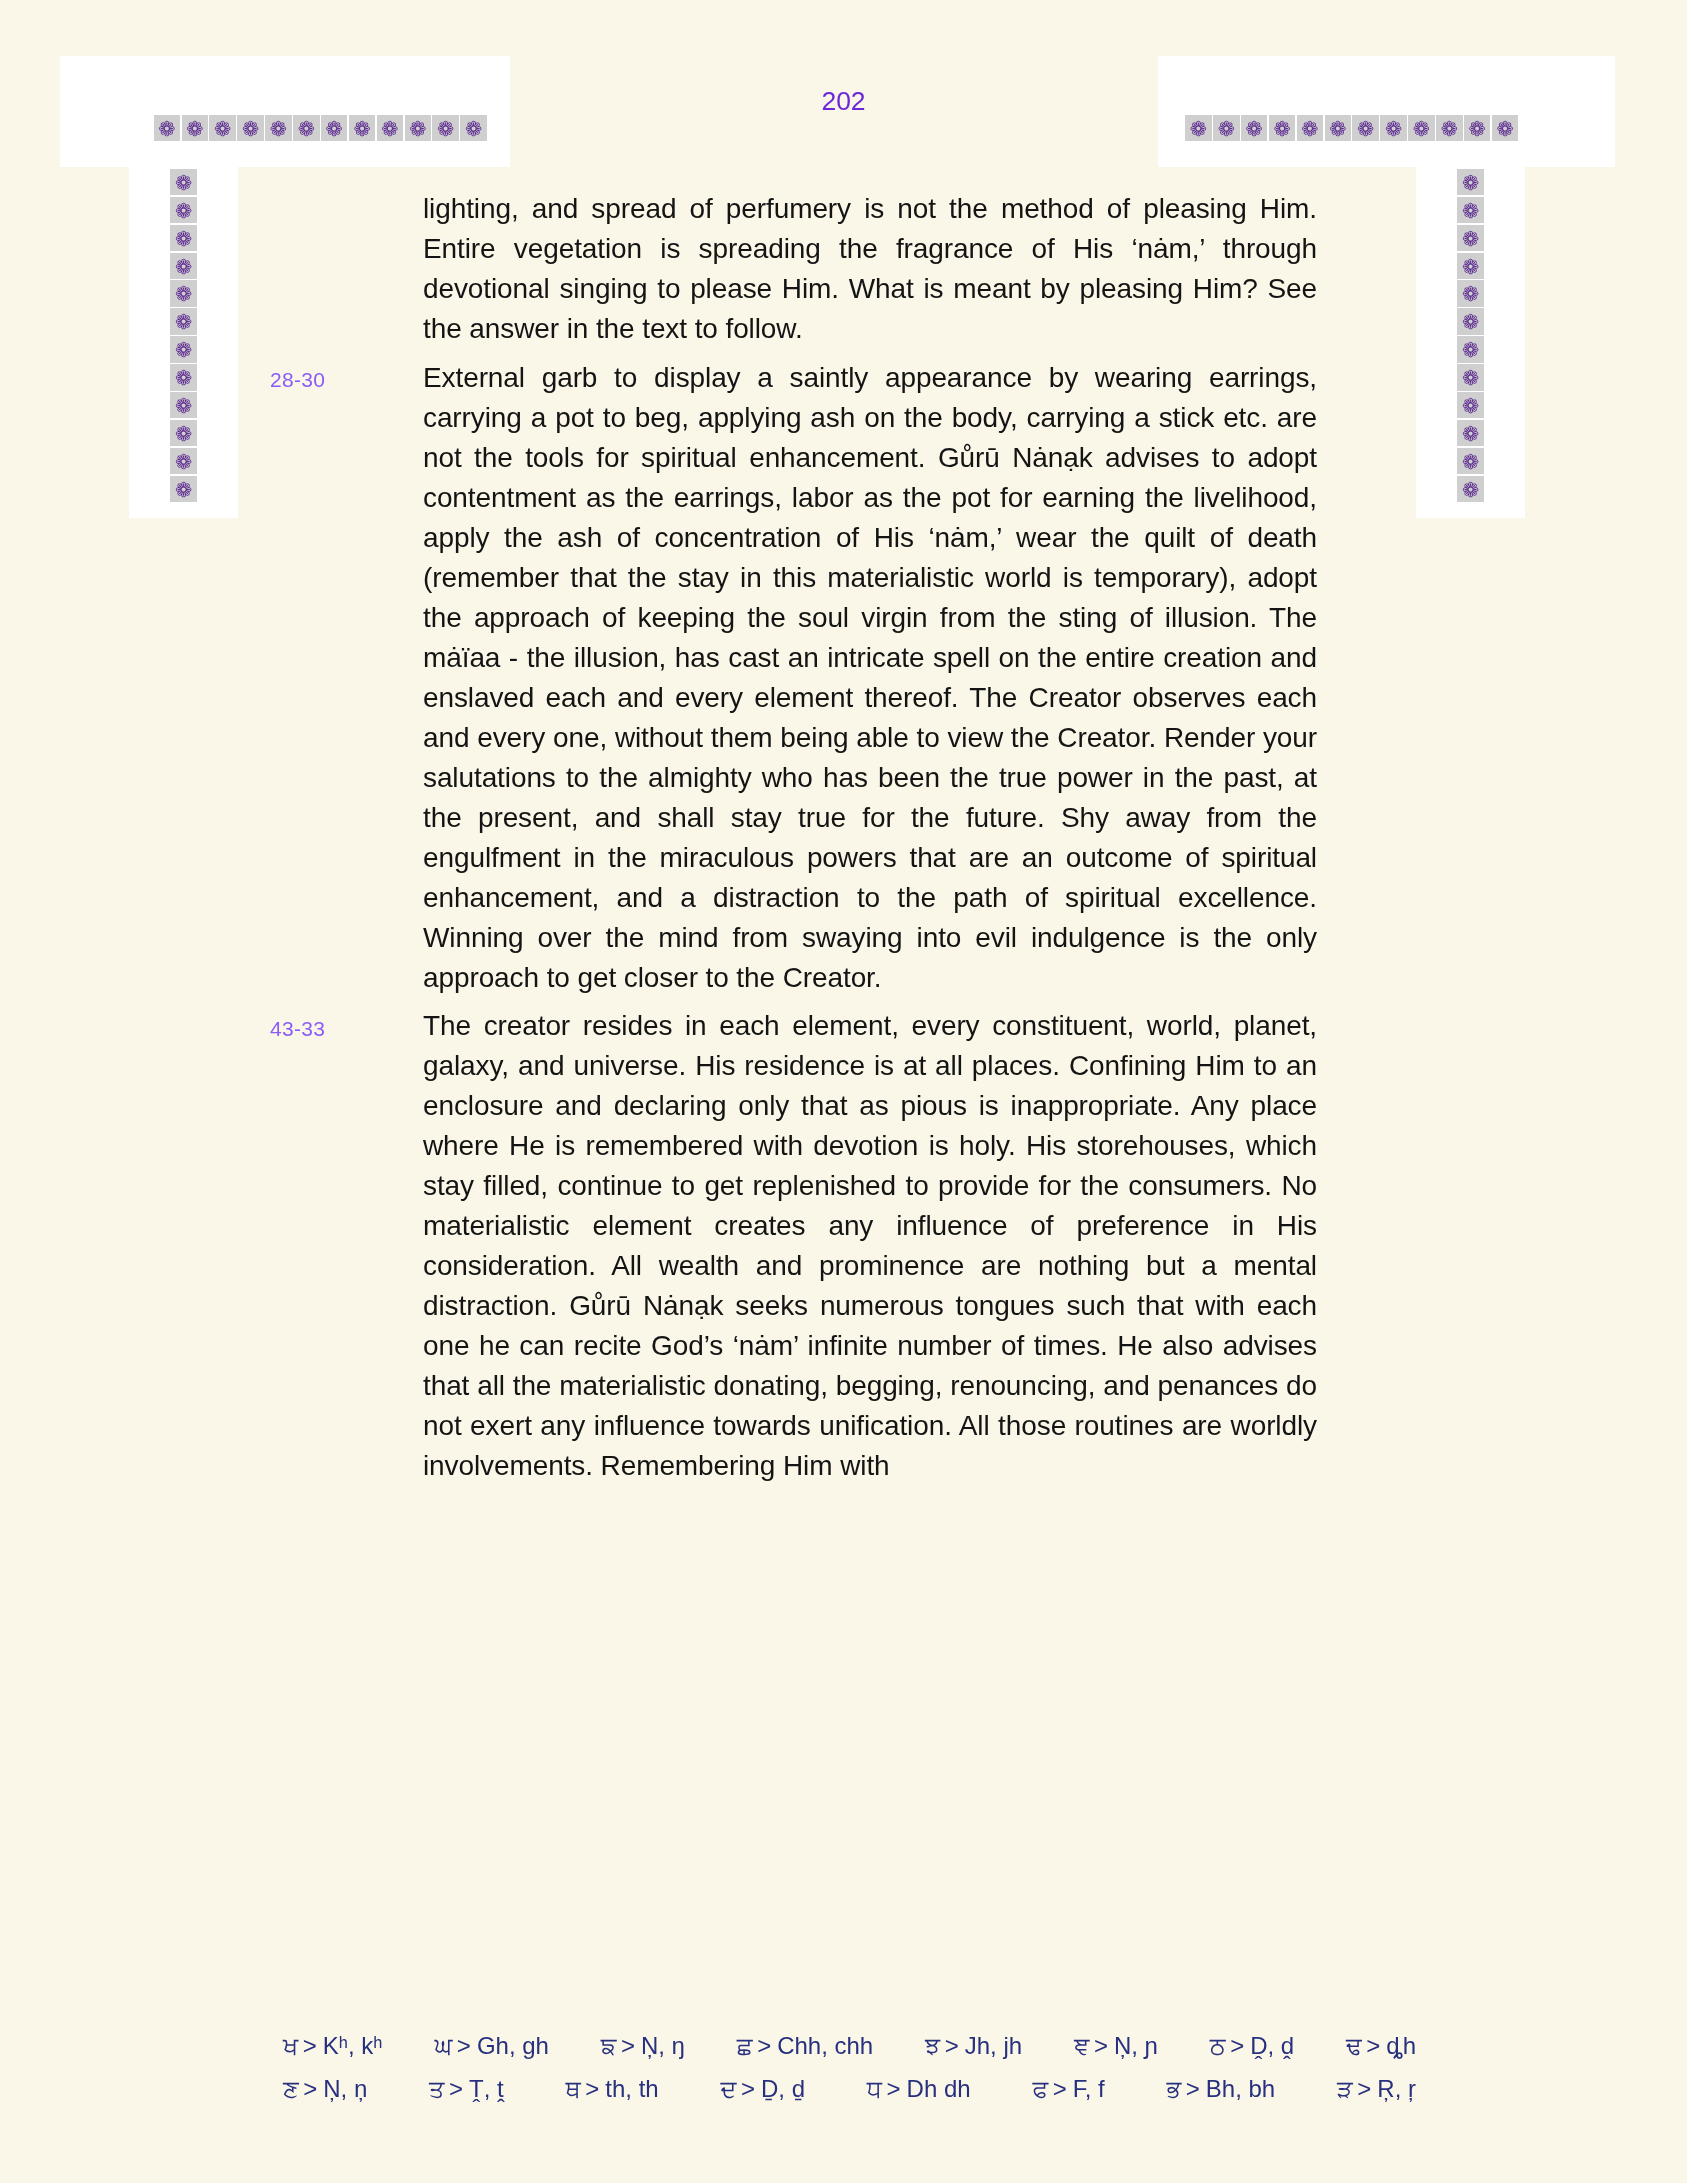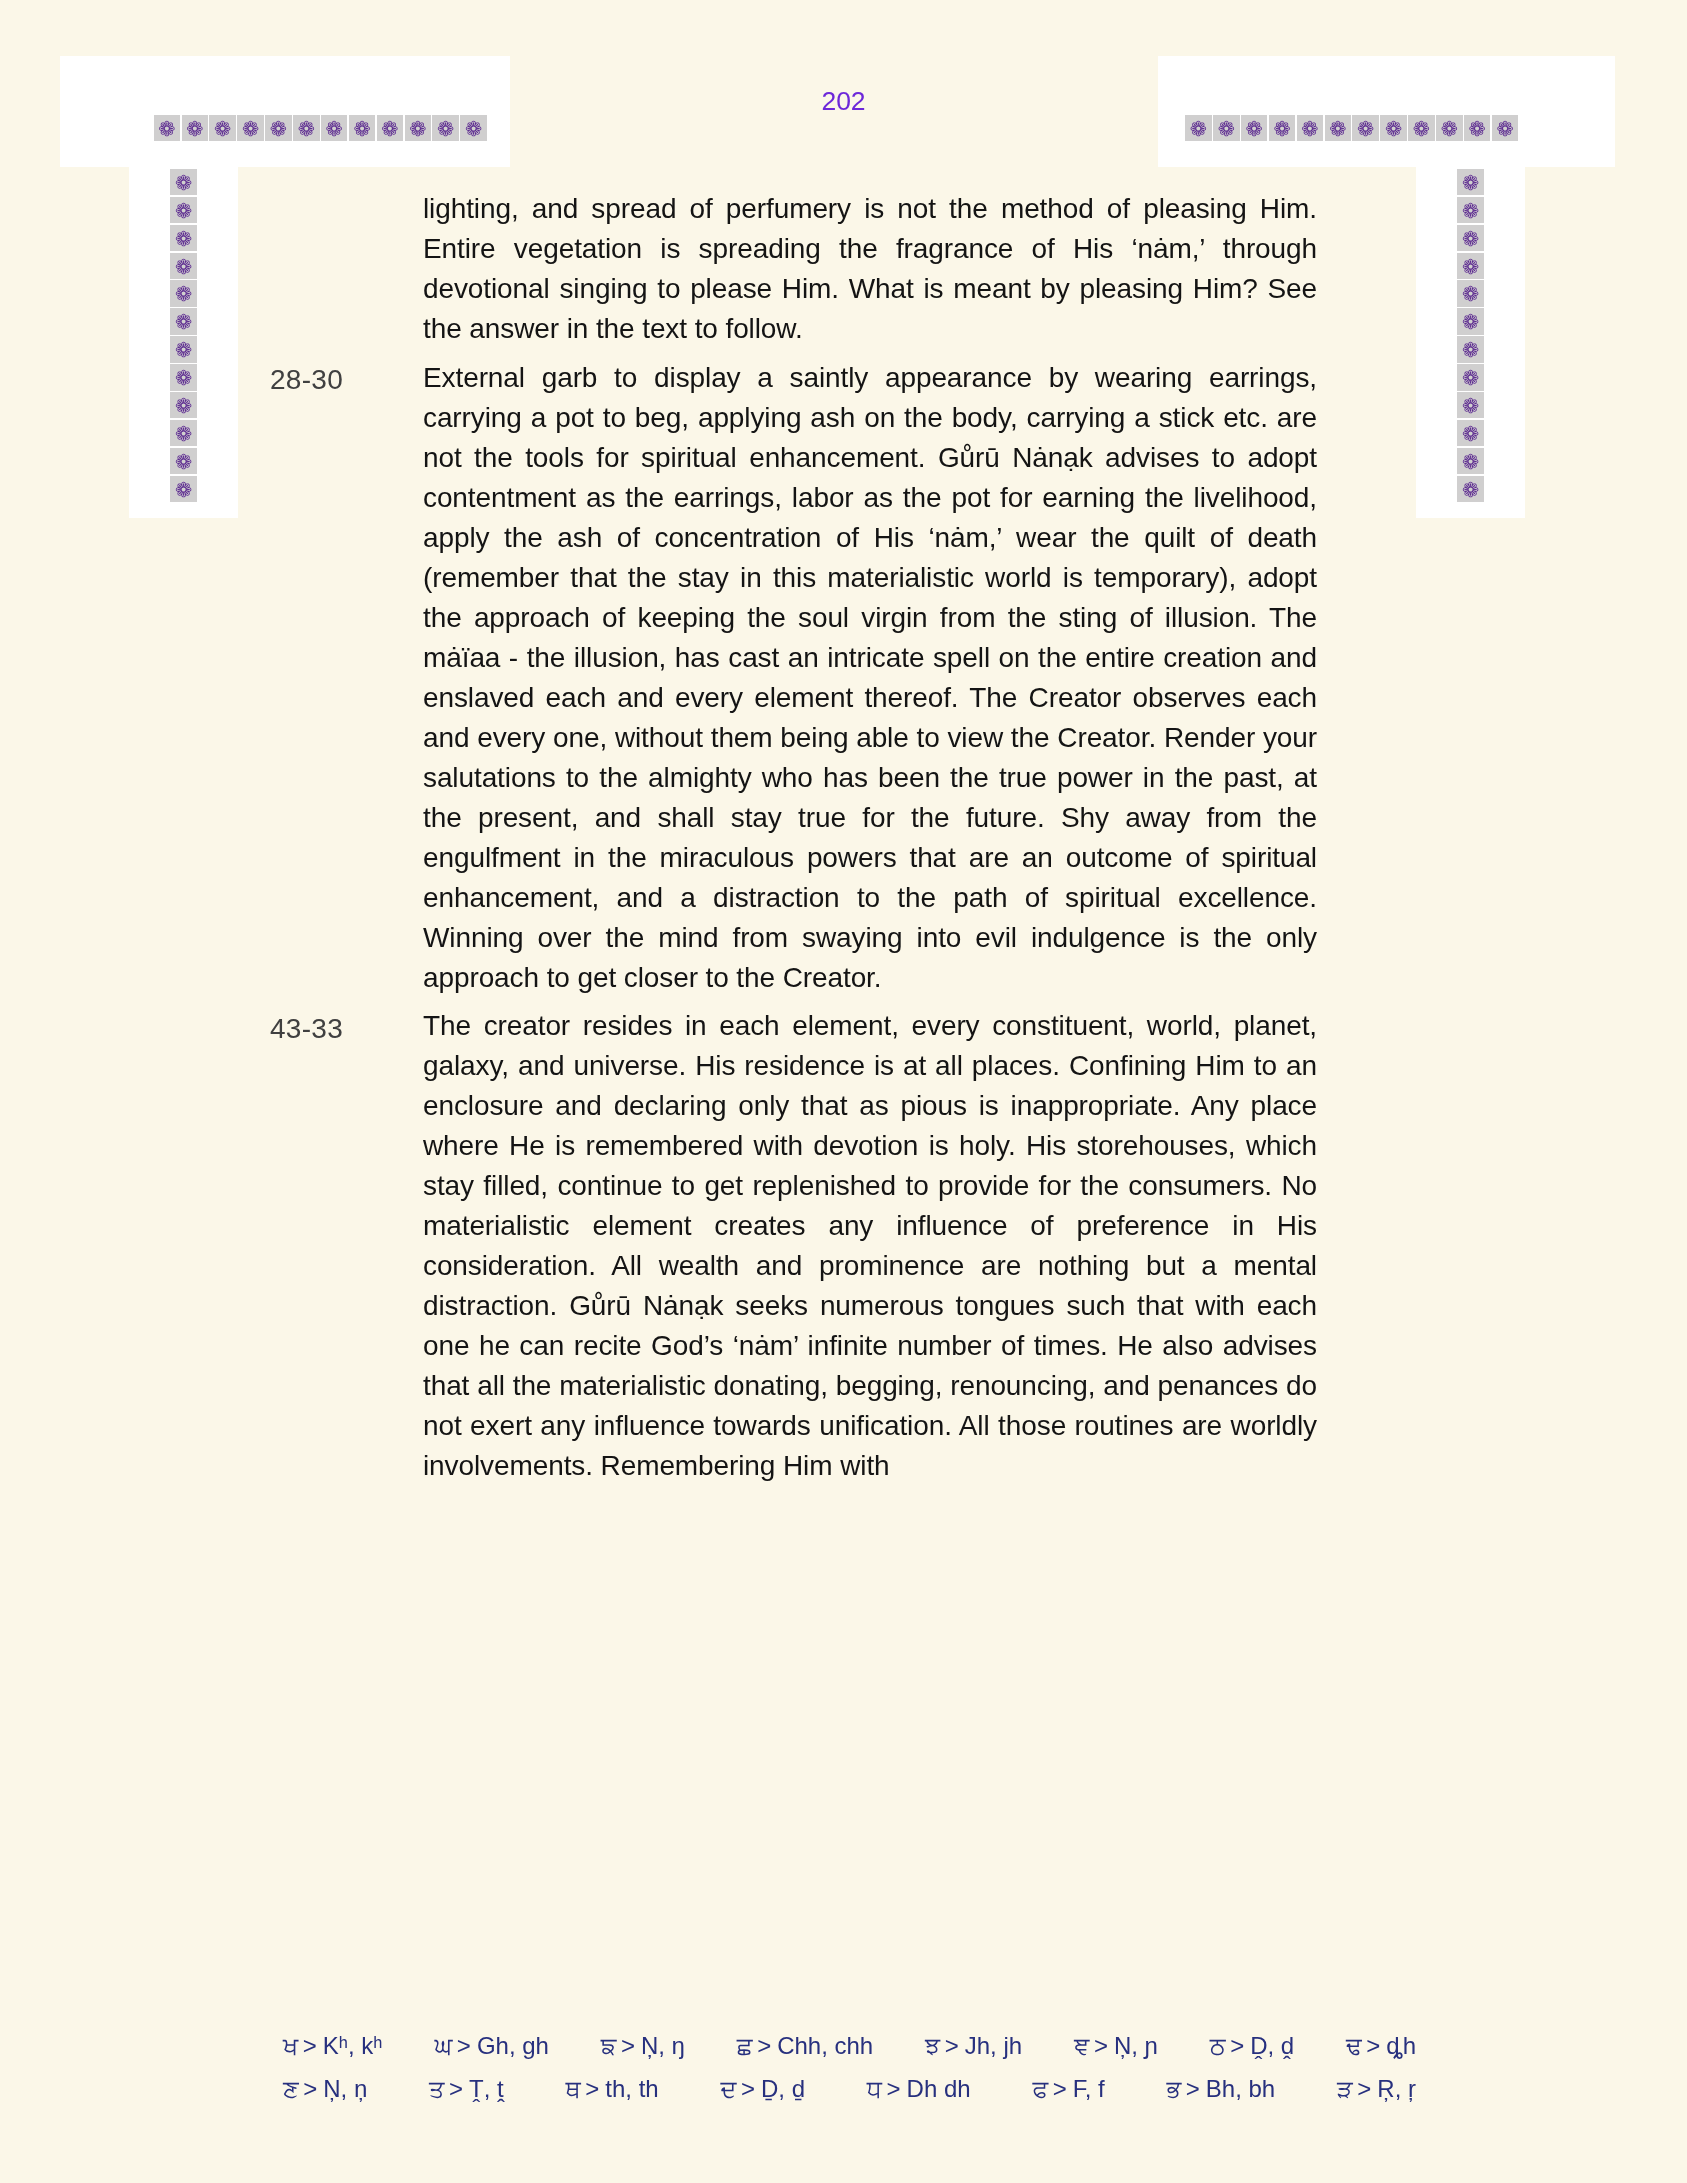--- a/index.html
+++ b/index.html
@@ -39,21 +39,21 @@
   .content {
     position:absolute; left:423px; top:189px; width:894px;
     font-size:28px; line-height:40px;
     color:#141414;
     text-align:justify;
     letter-spacing:-0.1px;
   }
   .para { position:relative; margin:0 0 8.6px 0; }
   .mlabel {
     position:absolute; left:-153px; top:2.6px;
-    font-size:28px; color:#404040; letter-spacing:0.3px;
+    font-size:21px; color:#8b5cf6; letter-spacing:0.3px;
     text-align:center;
   }
   
   .footer {
     position:absolute; left:283px; top:2032px; width:1133px;
     color:#27307E; font-size:24px;
   }
   .frow { display:flex; justify-content:space-between; align-items:baseline; margin-bottom:14.6px; }
   .fcell { white-space:nowrap; }
   .g   { margin-right:2.6px; }

